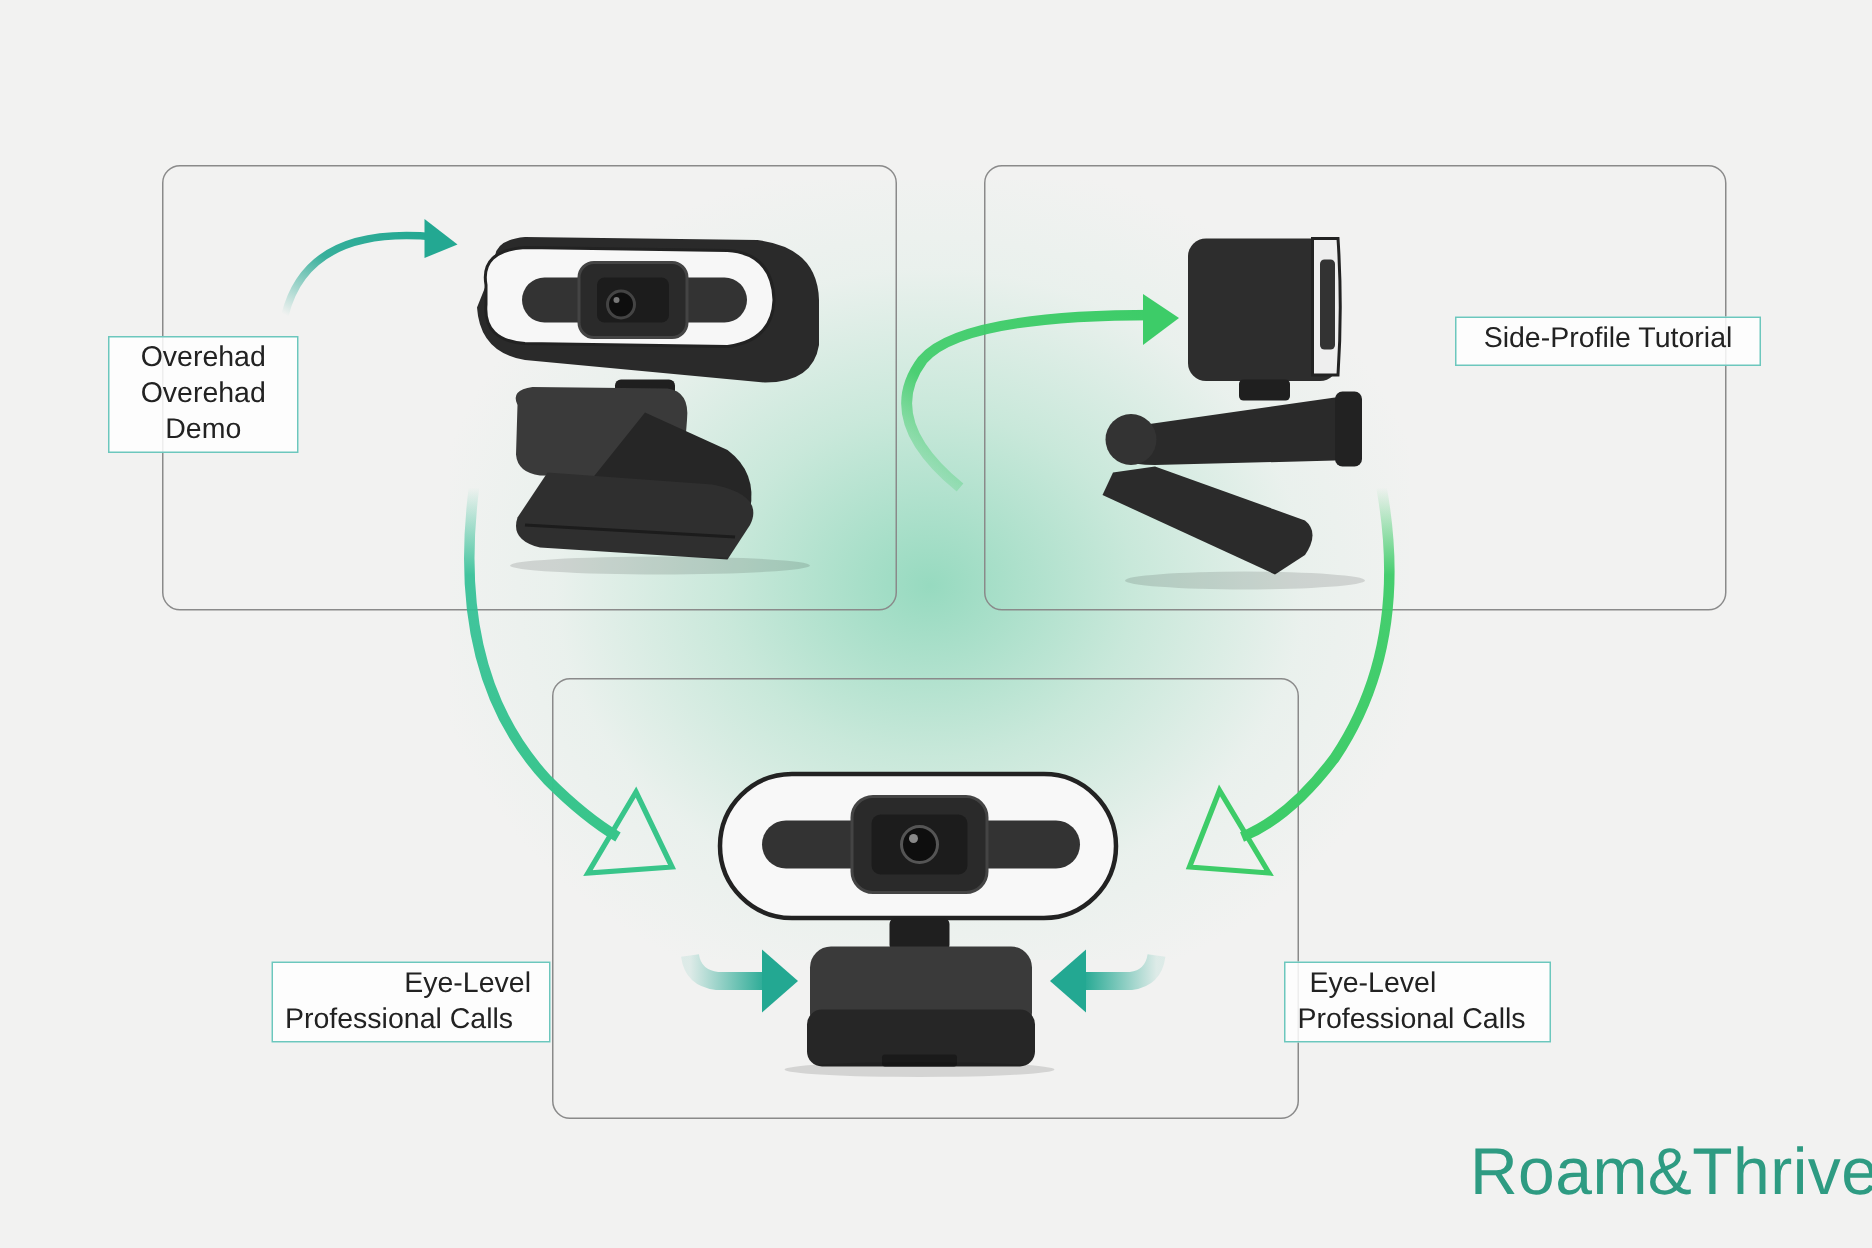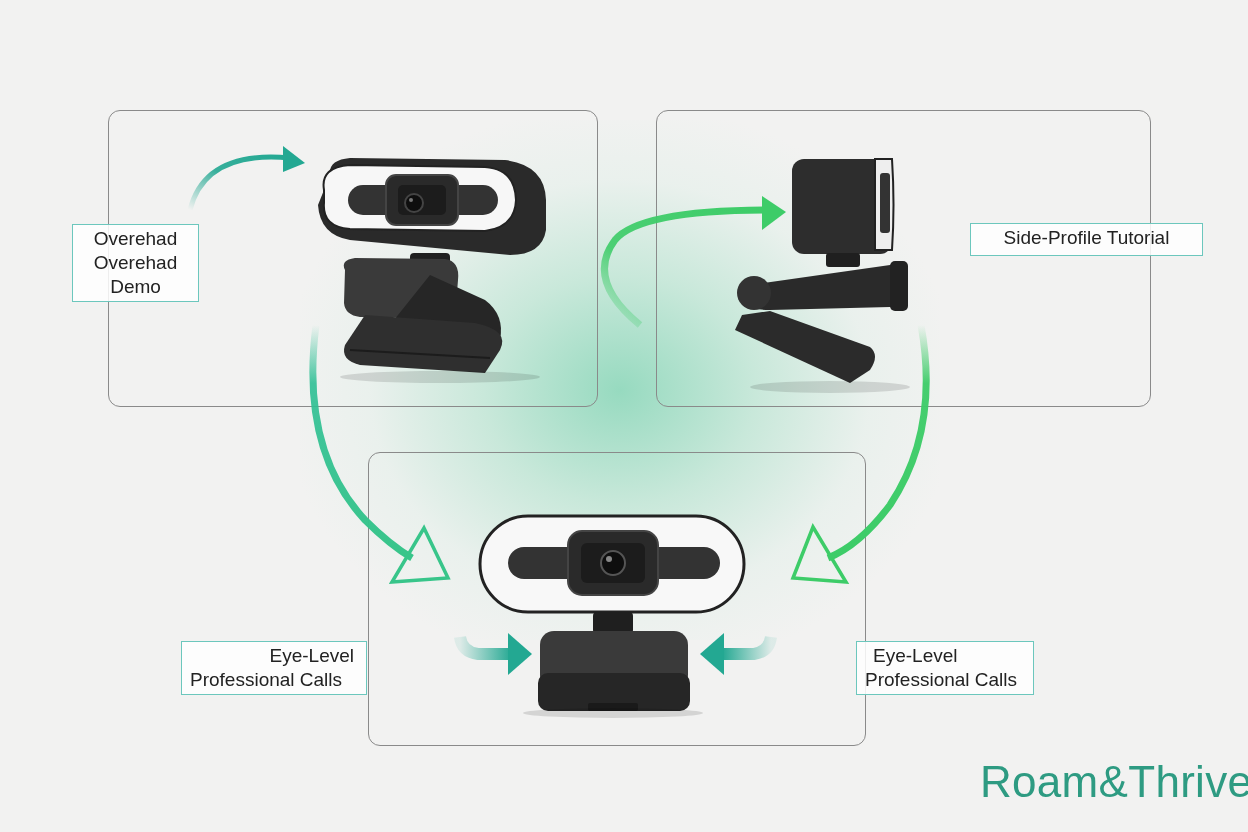--- a/index.html
+++ b/index.html
@@ -139,21 +139,21 @@
   <rect x="60" y="160" width="152" height="38" rx="10" fill="#262626"></rect>
   <rect x="110" y="190" width="50" height="8" rx="2" fill="#1a1a1a"></rect>
   <ellipse cx="135" cy="200" rx="90" ry="5" fill="rgba(0,0,0,0.12)"></ellipse>
 </svg>
 
 <div class="label-box" style="left:72px;top:224px;width:127px;text-align:center;">
   <div>Overehad</div>
   <div>Overehad Demo</div>
 </div>
 
-<div class="label-box" style="left:970px;top:211px;width:233px;height:33px;text-align:center;margin-top:12px;">
+<div class="label-box" style="left:970px;top:211px;width:204px;height:33px;text-align:center;">
   <div>Side-Profile Tutorial</div>
 </div>
 
 <div class="label-box" style="left:181px;top:641px;width:186px;text-align:right;">
   <div style="padding-right:4px;">Eye-Level</div>
   <div style="text-align:left;">Professional Calls</div>
 </div>
 
 <div class="label-box" style="left:856px;top:641px;width:178px;text-align:left;">
   <div style="padding-left:8px;">Eye-Level</div>

